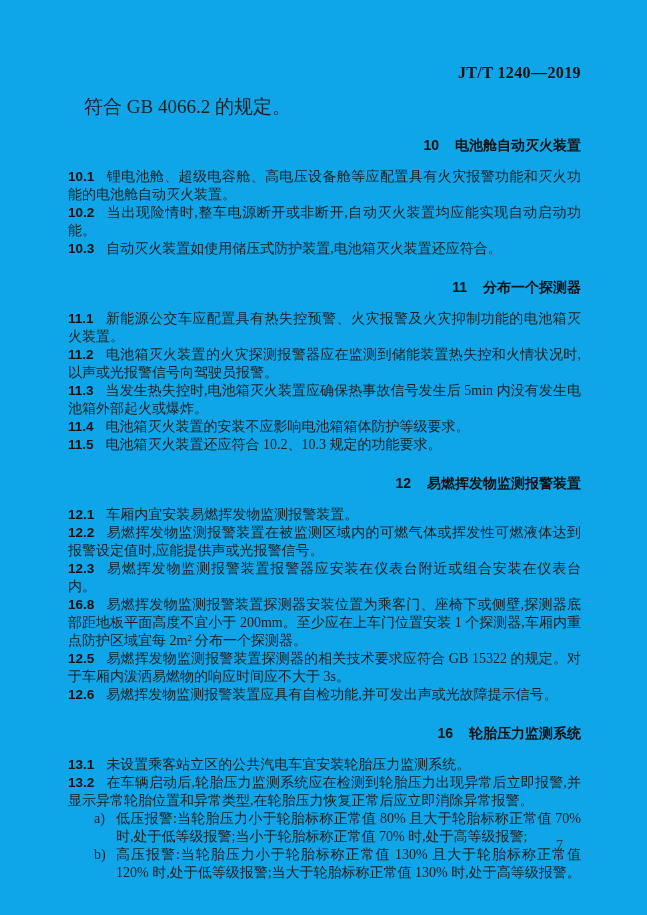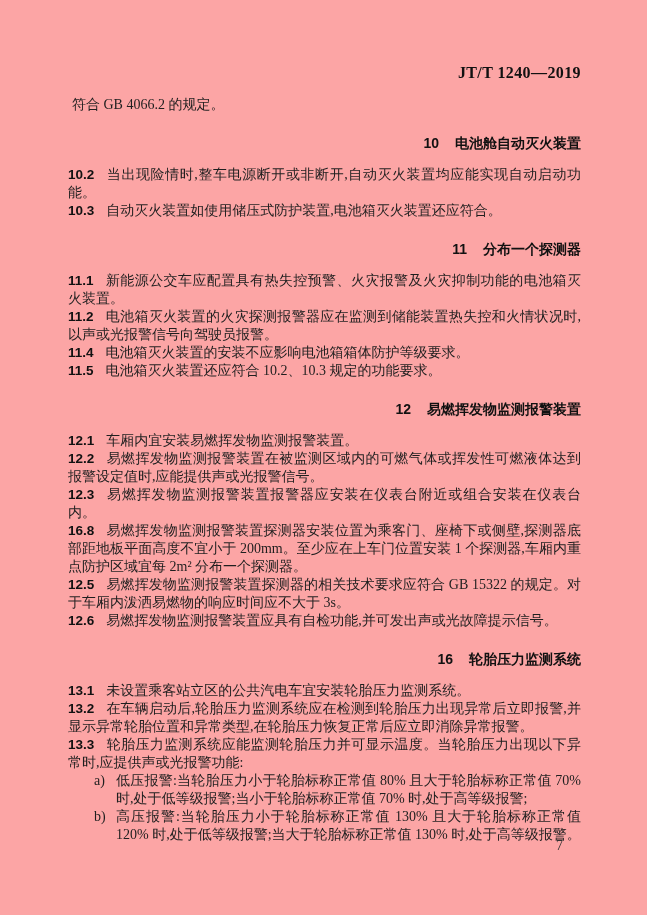--- a/index.html
+++ b/index.html
@@ -9,41 +9,41 @@
   body {
     width: 647px;
     height: 915px;
     overflow: hidden;
     background: #ffffff;
   }
   .page {
     position: relative;
     width: 647px;
     height: 915px;
-    background: #fca5a5;
+    background: #0ea5e9;
     font-family: "Liberation Serif", "DejaVu Serif", serif;
     color: #1f1f1f;
   }
   .content {
     position: absolute;
     left: 68px;
     top: 64px;
     width: 513px;
   }
   .doc-header {
     text-align: right;
     font-weight: bold;
     font-size: 16px;
     letter-spacing: 0.4px;
     color: #111;
     margin: 0 0 14px 0;
   }
   .intro {
-    margin: 4px;
-    font-size: 14px;
+    margin: 16px;
+    font-size: 19px;
     line-height: 18px;
     text-align: justify;
   }
   .section-heading {
     margin: 20px 0 14px 0;
     font-family: "Liberation Sans", "DejaVu Sans", sans-serif;
     font-weight: bold;
     font-size: 14px;
     line-height: 18px;
     color: #111;
@@ -91,44 +91,45 @@
 </head>
 <body>
 
 <div class="page">
   <div class="content">
     <div class="doc-header">JT/T 1240—2019</div>
     <p class="intro">符合 GB 4066.2 的规定。</p>
     <div id="sections">
         <section>
           <div class="section-heading"><span class="sec-num">10</span><span class="sec-title">电池舱自动灭火装置</span></div>
+          <p class="clause"><span class="clause-num">10.1</span><span class="clause-text">锂电池舱、超级电容舱、高电压设备舱等应配置具有火灾报警功能和灭火功能的电池舱自动灭火装置。</span></p>
           <p class="clause"><span class="clause-num">10.2</span><span class="clause-text">当出现险情时,整车电源断开或非断开,自动灭火装置均应能实现自动启动功能。</span></p>
           <p class="clause"><span class="clause-num">10.3</span><span class="clause-text">自动灭火装置如使用储压式防护装置,电池箱灭火装置还应符合。</span></p>
         </section>
         <section>
           <div class="section-heading"><span class="sec-num">11</span><span class="sec-title">分布一个探测器</span></div>
           <p class="clause"><span class="clause-num">11.1</span><span class="clause-text">新能源公交车应配置具有热失控预警、火灾报警及火灾抑制功能的电池箱灭火装置。</span></p>
           <p class="clause"><span class="clause-num">11.2</span><span class="clause-text">电池箱灭火装置的火灾探测报警器应在监测到储能装置热失控和火情状况时,以声或光报警信号向驾驶员报警。</span></p>
+          <p class="clause"><span class="clause-num">11.3</span><span class="clause-text">当发生热失控时,电池箱灭火装置应确保热事故信号发生后 5min 内没有发生电池箱外部起火或爆炸。</span></p>
           <p class="clause"><span class="clause-num">11.4</span><span class="clause-text">电池箱灭火装置的安装不应影响电池箱箱体防护等级要求。</span></p>
           <p class="clause"><span class="clause-num">11.5</span><span class="clause-text">电池箱灭火装置还应符合 10.2、10.3 规定的功能要求。</span></p>
         </section>
         <section>
           <div class="section-heading"><span class="sec-num">12</span><span class="sec-title">易燃挥发物监测报警装置</span></div>
           <p class="clause"><span class="clause-num">12.1</span><span class="clause-text">车厢内宜安装易燃挥发物监测报警装置。</span></p>
           <p class="clause"><span class="clause-num">12.2</span><span class="clause-text">易燃挥发物监测报警装置在被监测区域内的可燃气体或挥发性可燃液体达到报警设定值时,应能提供声或光报警信号。</span></p>
           <p class="clause"><span class="clause-num">12.3</span><span class="clause-text">易燃挥发物监测报警装置报警器应安装在仪表台附近或组合安装在仪表台内。</span></p>
           <p class="clause"><span class="clause-num">16.8</span><span class="clause-text">易燃挥发物监测报警装置探测器安装位置为乘客门、座椅下或侧壁,探测器底部距地板平面高度不宜小于 200mm。至少应在上车门位置安装 1 个探测器,车厢内重点防护区域宜每 2m² 分布一个探测器。</span></p>
           <p class="clause"><span class="clause-num">12.5</span><span class="clause-text">易燃挥发物监测报警装置探测器的相关技术要求应符合 GB 15322 的规定。对于车厢内泼洒易燃物的响应时间应不大于 3s。</span></p>
           <p class="clause"><span class="clause-num">12.6</span><span class="clause-text">易燃挥发物监测报警装置应具有自检功能,并可发出声或光故障提示信号。</span></p>
         </section>
         <section>
           <div class="section-heading"><span class="sec-num">16</span><span class="sec-title">轮胎压力监测系统</span></div>
           <p class="clause"><span class="clause-num">13.1</span><span class="clause-text">未设置乘客站立区的公共汽电车宜安装轮胎压力监测系统。</span></p>
           <p class="clause"><span class="clause-num">13.2</span><span class="clause-text">在车辆启动后,轮胎压力监测系统应在检测到轮胎压力出现异常后立即报警,并显示异常轮胎位置和异常类型,在轮胎压力恢复正常后应立即消除异常报警。</span></p>
-          <p class="clause"><span class="clause-num">13.3</span><span class="clause-text">轮胎压力监测系统应能监测轮胎压力并可显示温度。当轮胎压力出现以下异常时,应提供声或光报警功能:</span></p>
           <div class="sub-item">
             <span class="sub-label">a)</span>
             <span class="sub-text">低压报警:当轮胎压力小于轮胎标称正常值 80% 且大于轮胎标称正常值 70% 时,处于低等级报警;当小于轮胎标称正常值 70% 时,处于高等级报警;</span>
           </div>
           <div class="sub-item">
             <span class="sub-label">b)</span>
             <span class="sub-text">高压报警:当轮胎压力小于轮胎标称正常值 130% 且大于轮胎标称正常值 120% 时,处于低等级报警;当大于轮胎标称正常值 130% 时,处于高等级报警。</span>
           </div>
         </section>
       </div>

